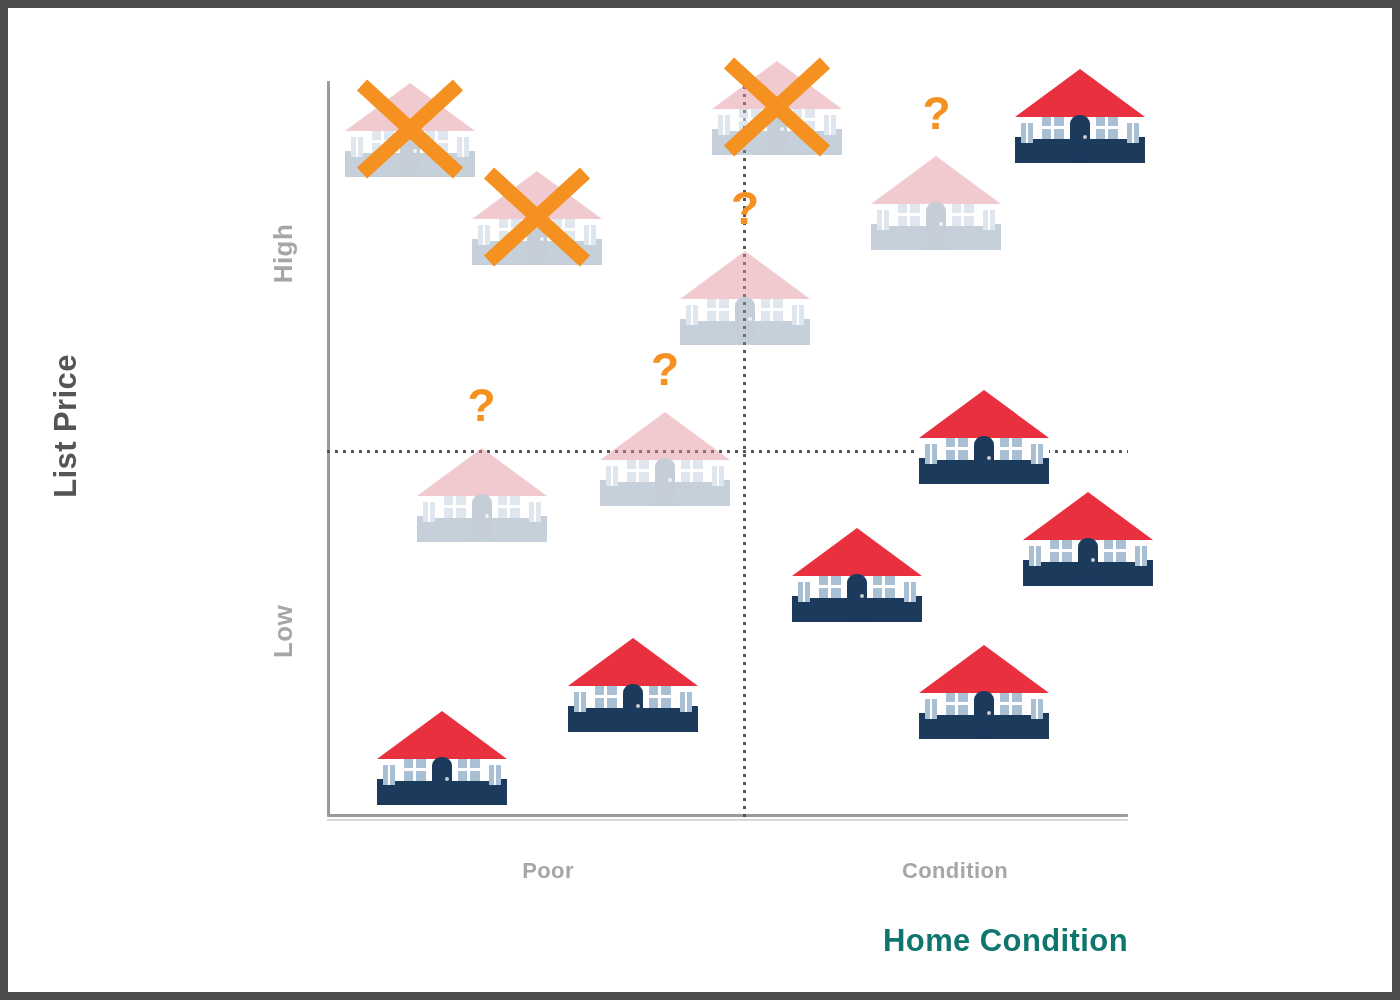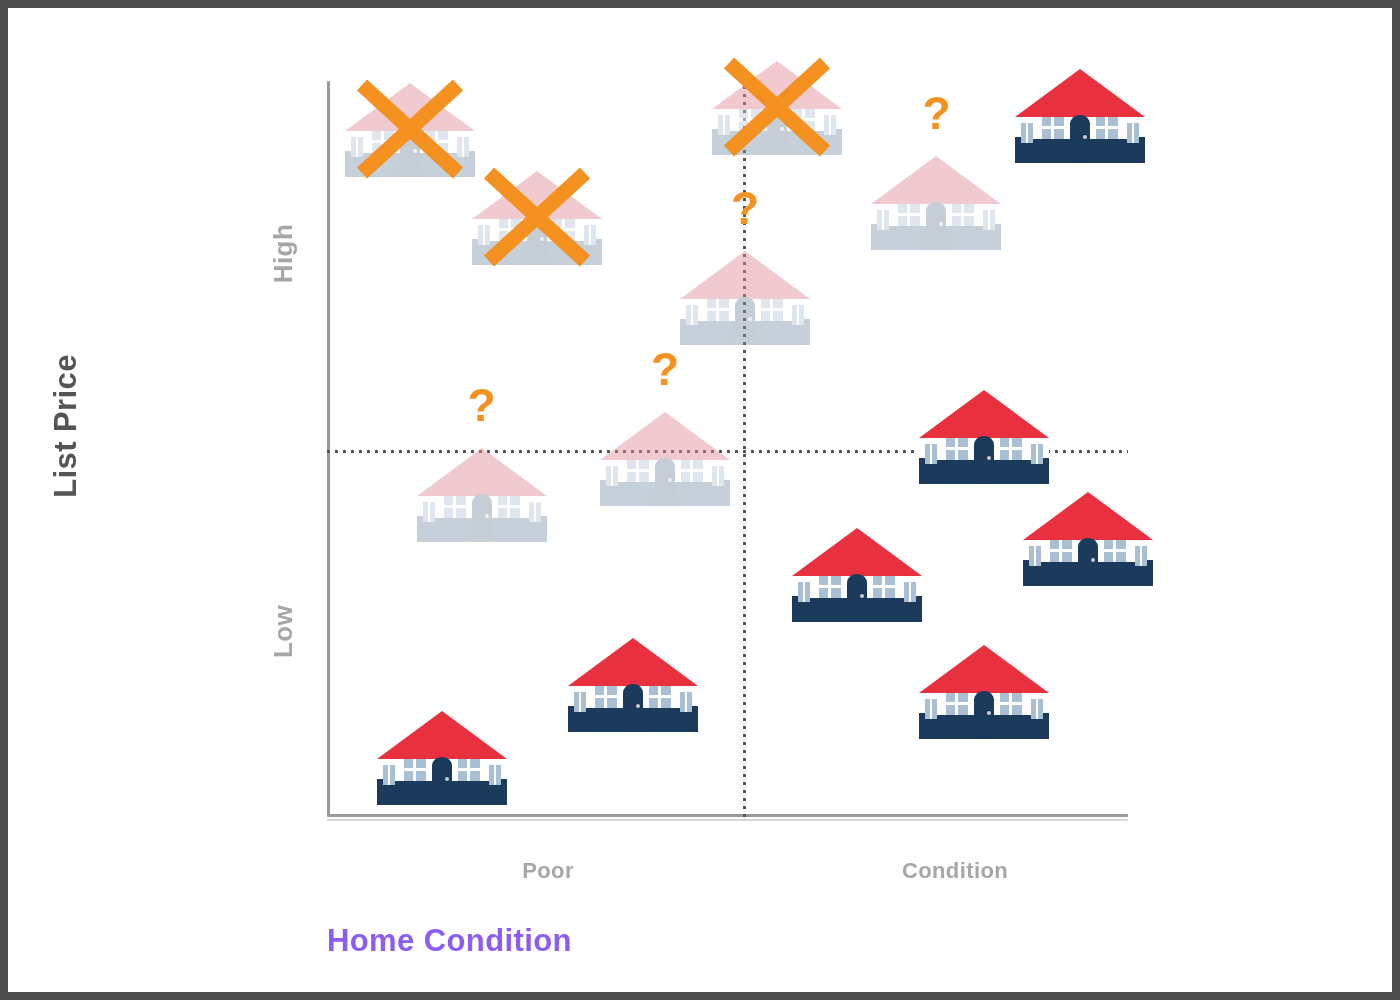--- a/index.html
+++ b/index.html
@@ -78,23 +78,23 @@
     color:#a6a6a6;
     letter-spacing:.4px;
   }
   .ytick.high{left:205px;top:230px;}
   .ytick.low{left:205px;top:608px;}
 
   .xlabel{
     position:absolute;
     left:319px;top:915px;
     width:801px;
-    text-align:left;
+    text-align:right;
     font-size:31px;font-weight:bold;
-    color:#8b5cf6;
+    color:#0f766e;
     letter-spacing:.4px;
   }
   .xtick{
     position:absolute;
     top:838px;
     width:220px;
     text-align:center;
     font-size:22px;font-weight:bold;
     color:#a6a6a6;
     letter-spacing:.4px;

